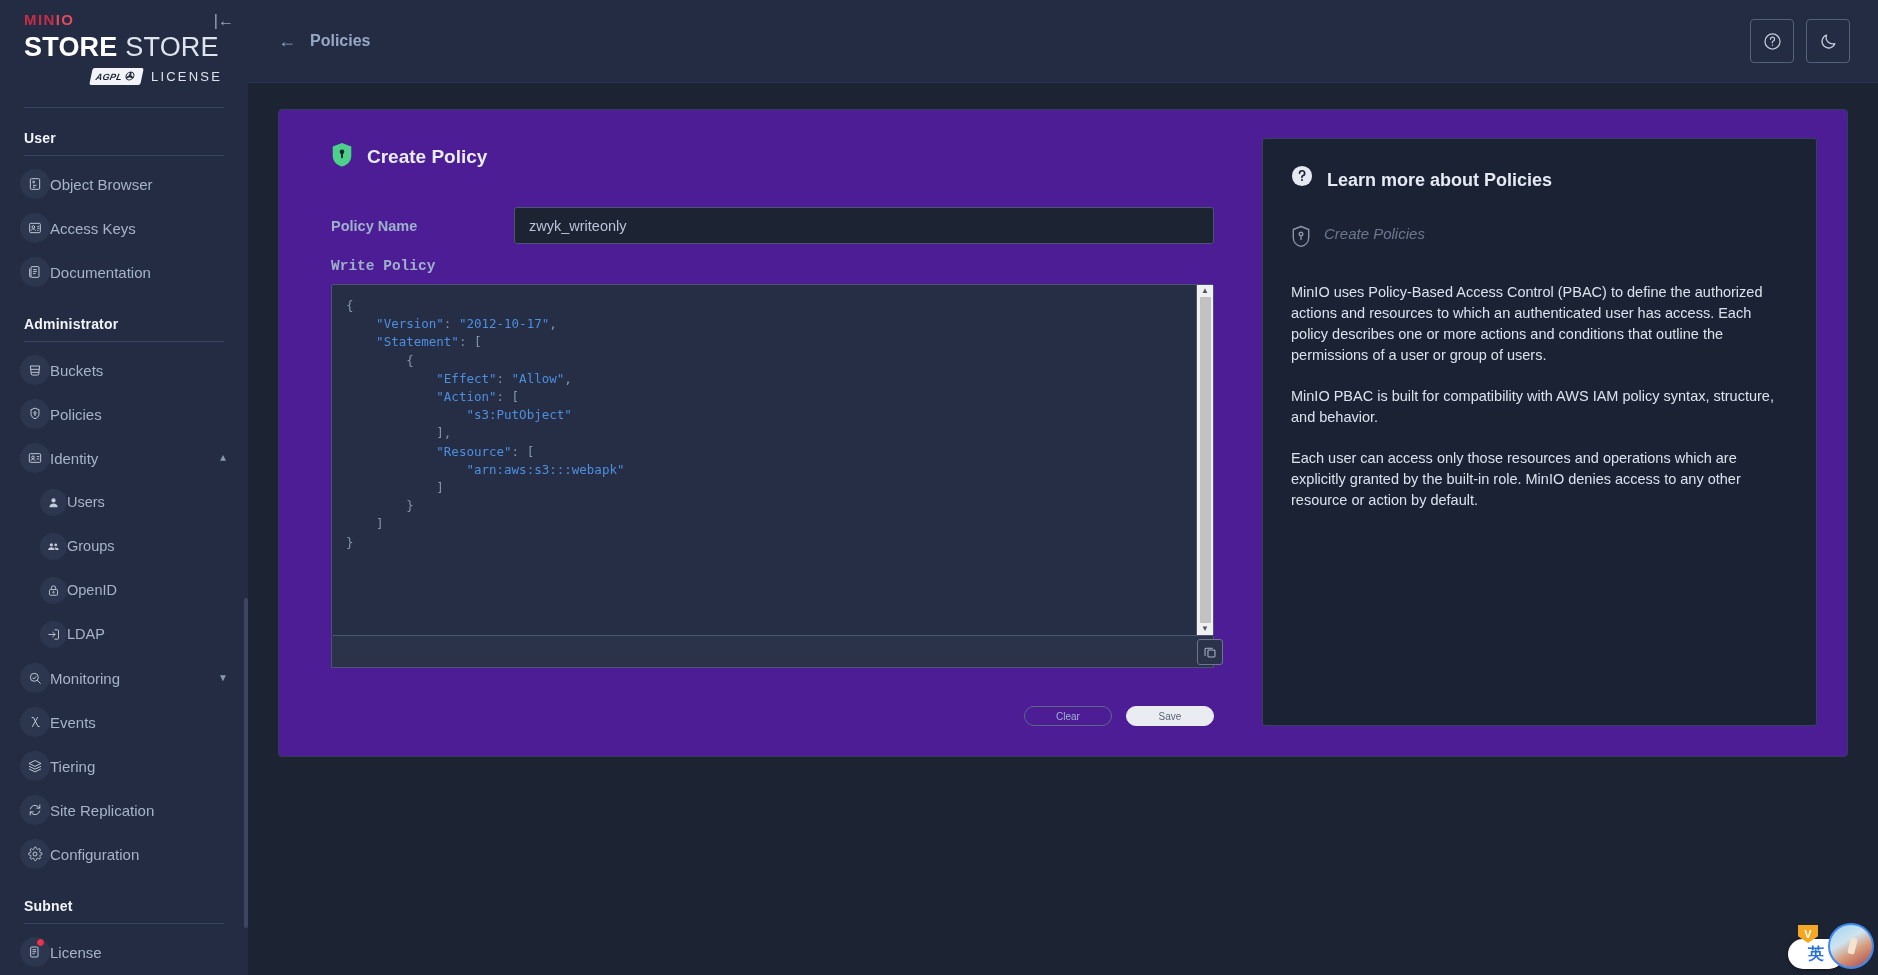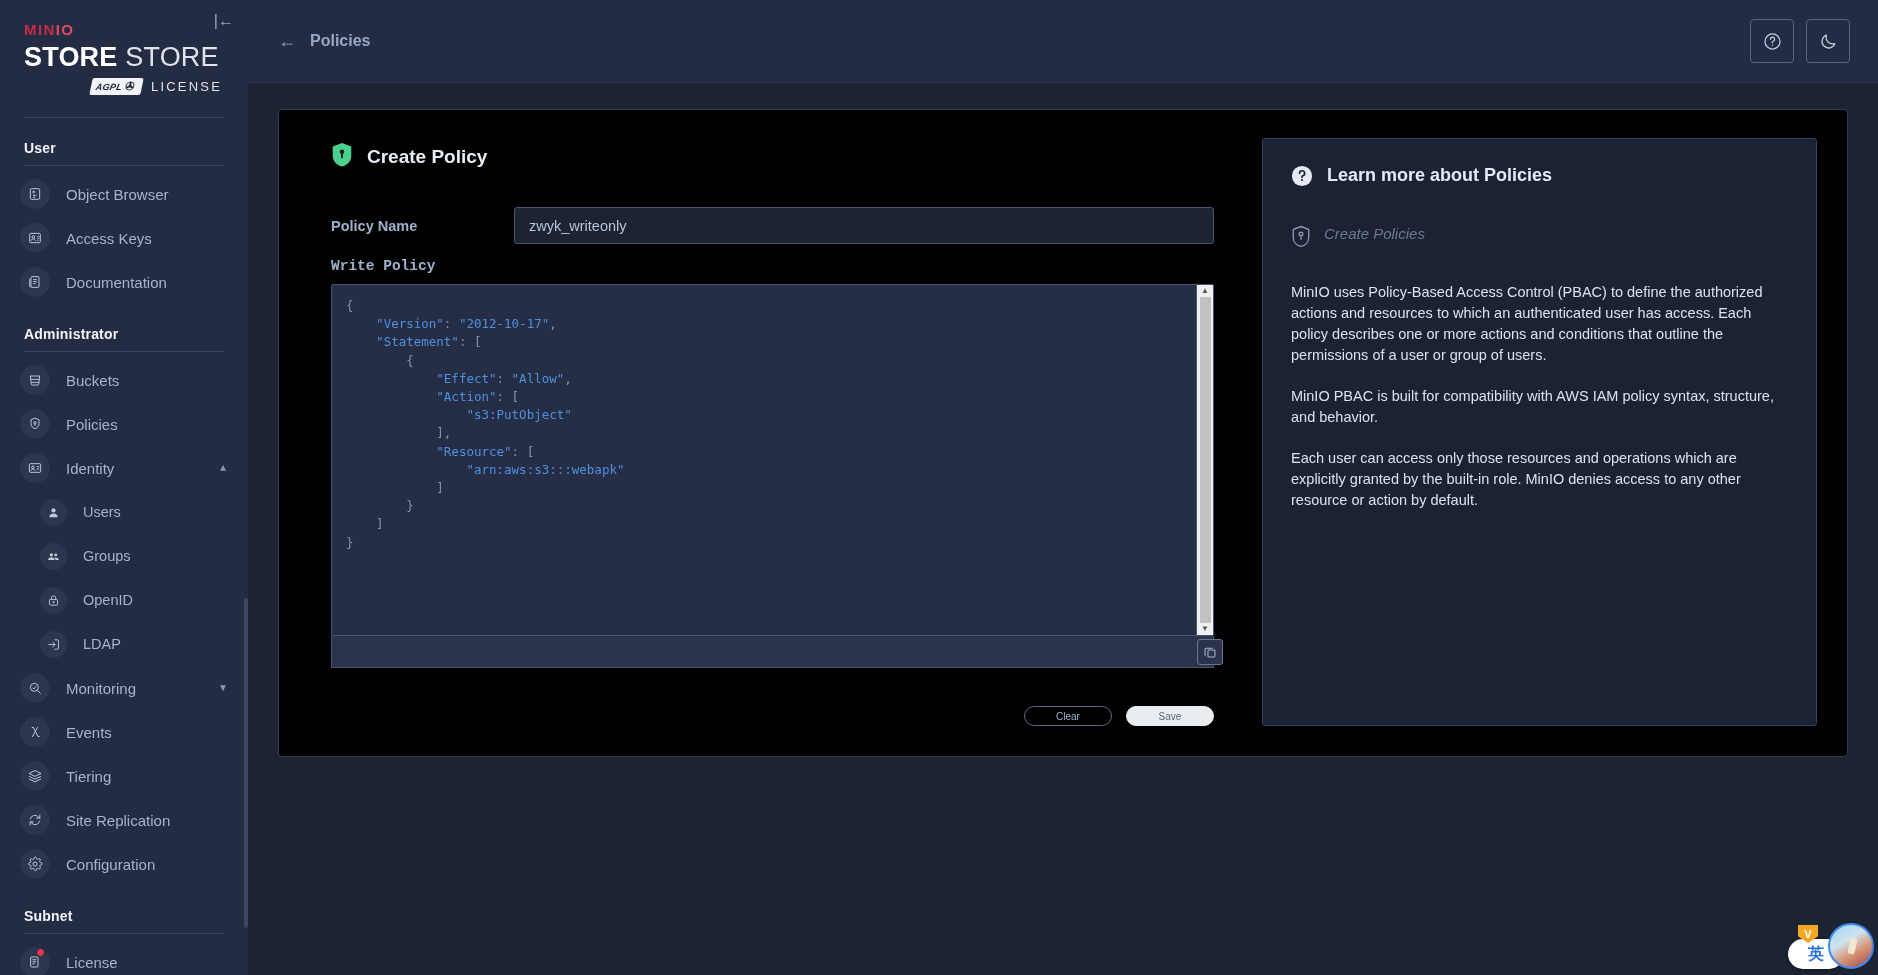--- a/index.html
+++ b/index.html
@@ -13,21 +13,21 @@
 
   
   .sidebar {
     width: 248px; height: 975px;
     background: #232c42;
     position: relative;
     flex: 0 0 248px;
     overflow: hidden;
   }
   .sb-scroll { position: absolute; inset: 0; overflow: hidden; }
-  .logo-wrap { padding: 22px 24px 0 24px; position: relative; }
+  .logo-wrap { padding: 12px 24px 0 24px; position: relative; }
   .minio-word {
     font-size: 15px; font-weight: bold; letter-spacing: 1.4px;
     color: #c72c48; line-height: 1;
   }
   .minio-word .io { color: #e24b60; }
   .objstore {
     margin-top: 7px;
     font-size: 27px; line-height: 1;
     letter-spacing: 0.2px;
     white-space: nowrap;
@@ -55,21 +55,21 @@
   }
   .logo-div { height: 1px; background: #384463; margin: 22px 24px 0 24px; }
 
   .sec-title {
     color: #f2f5fa; font-size: 14px; font-weight: bold;
     padding: 22px 0 0 24px; letter-spacing: .2px;
   }
   .sec-div { height: 1px; background: #384463; margin: 9px 24px 6px 24px; }
 
   .nav-item {
-    display: flex; align-items: center; gap: 16px;
+    display: flex; align-items: center; gap: 0;
     height: 44px; padding-left: 20px; cursor: pointer;
     position: relative;
   }
   .nav-item.sub { padding-left: 40px; }
   .nav-ico {
     width: 30px; height: 30px; border-radius: 50%;
     background: #2c364f; color: #c3cbdb;
     display: flex; align-items: center; justify-content: center;
     flex: 0 0 30px;
   }
@@ -110,21 +110,21 @@
   .top-actions { margin-left: auto; display: flex; gap: 12px; }
   .icon-btn {
     width: 44px; height: 44px; border: 1px solid #56617c;
     border-radius: 4px; background: transparent;
     display: flex; align-items: center; justify-content: center;
     color: #c2cbdd; cursor: pointer;
   }
 
   .content { flex: 1; padding: 26px 30px; overflow: hidden; }
   .panel {
-    background: #000000;
+    background: #4c1d95;
     border: 1px solid #323d58;
     border-radius: 4px;
     padding: 28px 30px 30px 30px;
     display: flex; gap: 26px;
     min-height: 640px;
   }
   .form-col { flex: 1; min-width: 0; padding: 4px 22px 0 22px; }
 
   .ttl-row { display: flex; align-items: center; gap: 14px; margin-bottom: 36px; }
   .ttl-txt { color: #e8edf6; font-size: 19px; font-weight: bold; }
@@ -206,21 +206,21 @@
   }
 
   
   .help-col {
     width: 555px; flex: 0 0 555px;
     background: #1a2234;
     border: 1px solid #36415d;
     border-radius: 3px;
     padding: 26px 28px;
   }
-  .help-hd { display: flex; align-items: flex-start; gap: 14px; margin-bottom: 34px; }
+  .help-hd { display: flex; align-items: flex-end; gap: 14px; margin-bottom: 34px; }
   .help-hd-txt { color: #e5eaf4; font-size: 18px; font-weight: bold; }
   .help-sub { display: flex; gap: 13px; margin-bottom: 30px; }
   .help-sub-txt { color: #6d7890; font-size: 15px; font-style: italic; }
   .help-p {
     color: #dbe2ee; font-size: 14.5px; line-height: 21px;
     margin-bottom: 20px;
   }
 
   
   .ime {

